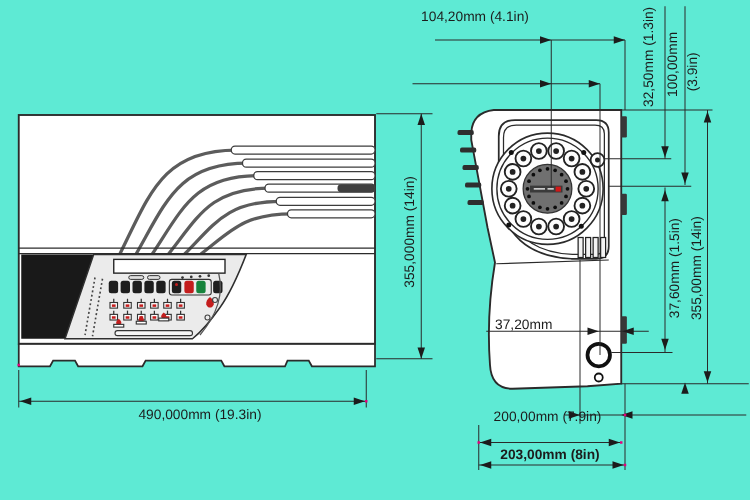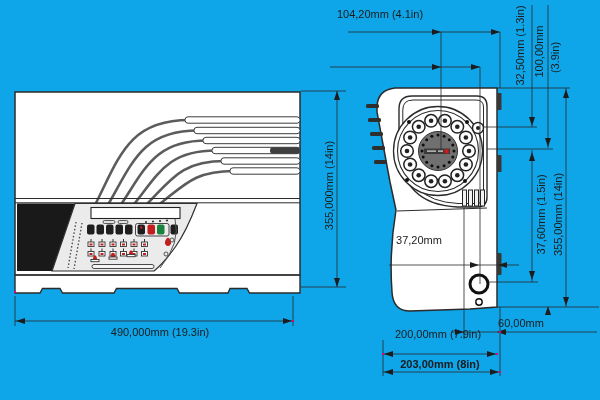--- a/index.html
+++ b/index.html
@@ -1,16 +1,16 @@
 <!DOCTYPE html>
 <html><head>
 <meta charset="utf-8">
 <style>
   html,body{margin:0;padding:0;background:#fff;}
-  #stage{position:relative;width:600px;height:400px;background:#0ea5e9;overflow:hidden;
+  #stage{position:relative;width:600px;height:400px;background:#5eead4;overflow:hidden;
          font-family:"Liberation Sans",sans-serif;}
   #stage svg{position:absolute;left:0;top:0;}
   .dim{position:absolute;font-size:11px;line-height:13px;color:#1c1c1c;
        text-align:center;white-space:nowrap;}
   .rot{transform:rotate(-90deg);}
 </style>
 </head>
 <body>
 
 <div id="stage">
@@ -286,20 +286,19 @@
         <rect x="14" y="291" width="2" height="2"></rect>
 </g>
 </svg>
 
 <div class="dim" style="left:310px;top:8px;width:140px;">104,20mm (4.1in)</div>
 <div class="dim rot" style="left:472px;top:39px;width:96px;">32,50mm (1.3in)</div>
 <div class="dim rot" style="left:504px;top:45px;width:70px;">100,00mm</div>
 <div class="dim rot" style="left:525px;top:51px;width:60px;">(3.9in)</div>
 <div class="dim rot" style="left:269px;top:179px;width:120px;">355,000mm (14in)</div>
 <div class="dim" style="left:80px;top:304px;width:160px;margin-top:22px;">490,000mm (19.3in)</div>
-<div class="dim" style="left:379px;top:234px;width:80px;">37,20mm</div>
+<div class="dim" style="left:379px;top:254px;width:80px;">37,20mm</div>
 <div class="dim rot" style="left:486px;top:208px;width:110px;">37,60mm (1.5in)</div>
 <div class="dim rot" style="left:503px;top:208px;width:110px;">355,00mm (14in)</div>
-<div class="dim" style="left:481px;top:317px;width:80px;">60,00mm</div>
 <div class="dim" style="left:368px;top:328px;width:140px;">200,00mm (7.9in)</div>
 <div class="dim" style="left:370px;top:358px;width:140px;font-weight:bold;">203,00mm (8in)</div>
 
 </div>
 
 </body></html>

